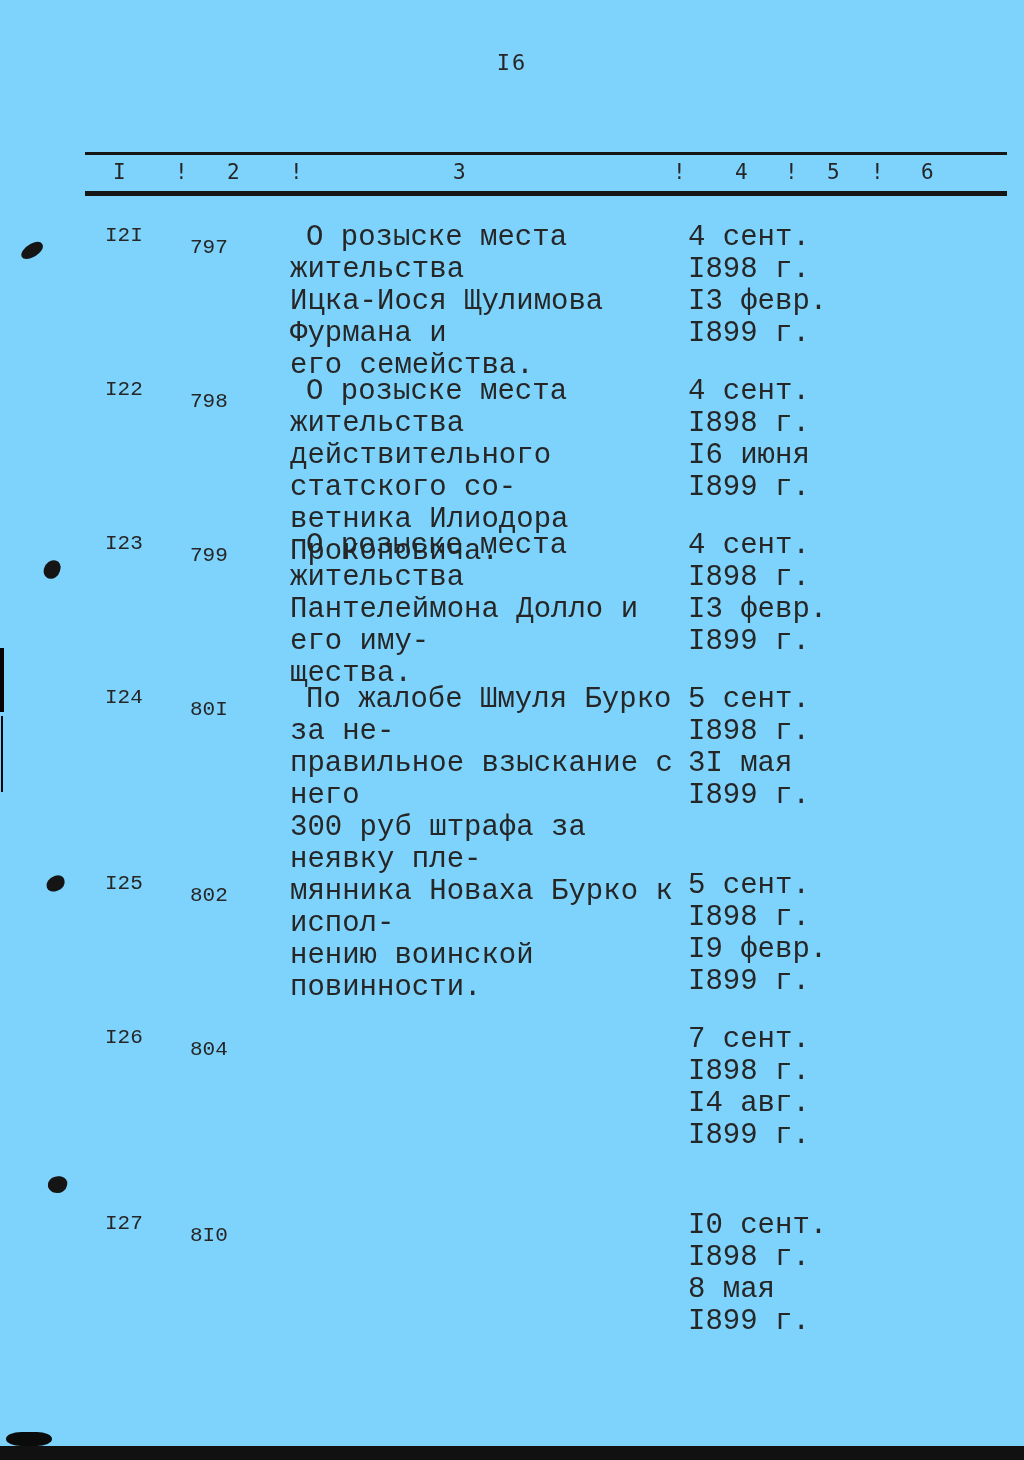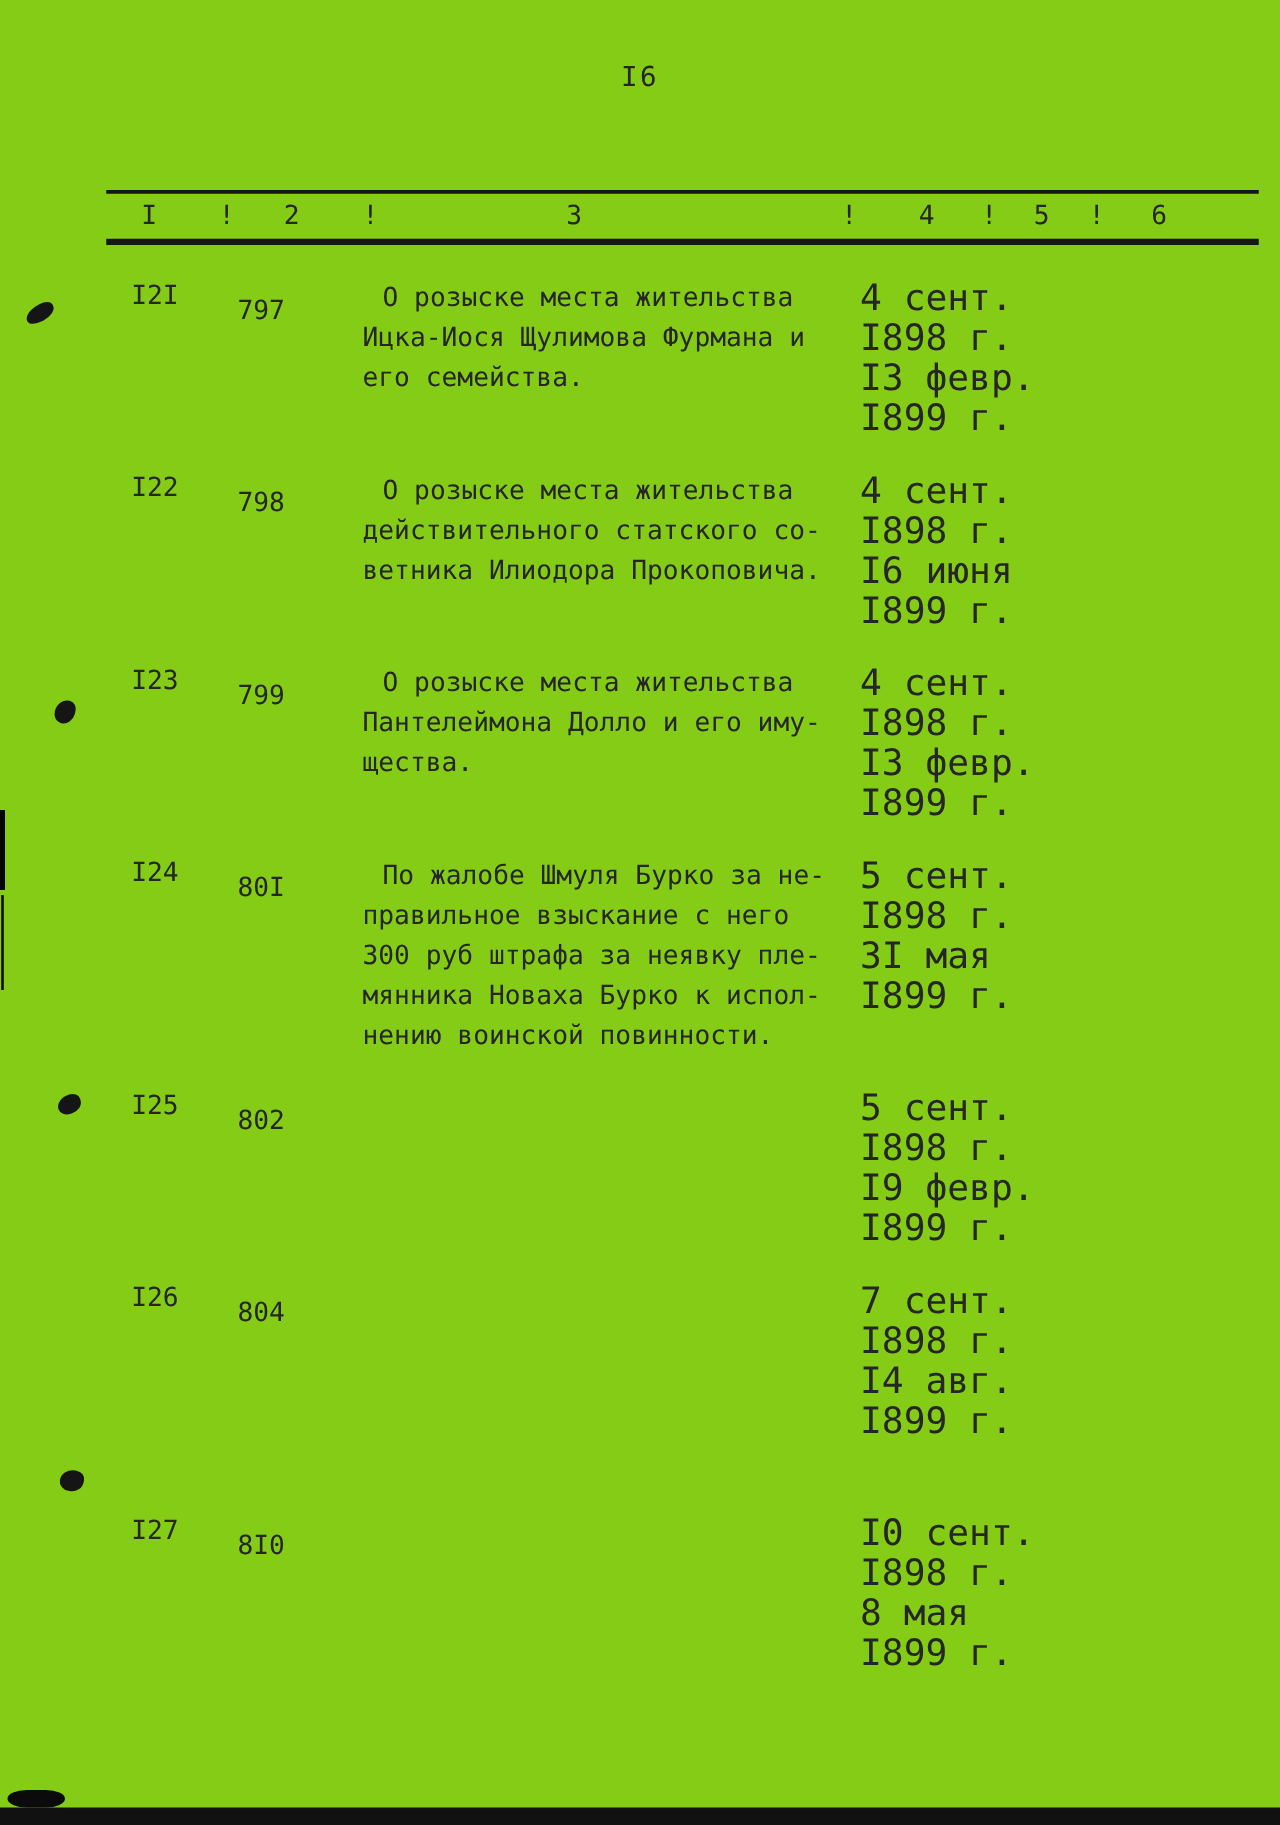--- a/index.html
+++ b/index.html
@@ -1,47 +1,47 @@
 <!DOCTYPE html>
 <html><head>
 <meta charset="utf-8">
 <style>
   html,body{margin:0;padding:0;background:#e9e8e4;}
   .page{
     position:relative;
     width:1024px;height:1460px;
-    background:#84cc16;
+    background:#7dd3fc;
     font-family:"DejaVu Sans Mono","Liberation Mono",monospace;
     color:#262626;
     overflow:hidden;
   }
   .page-number{
     position:absolute;top:50px;left:0;width:100%;
     text-align:center;font-size:22px;letter-spacing:2px;
   }
   
   .table-header{
     position:absolute;top:152px;left:85px;width:922px;height:36px;
     border-top:3px solid #161616;
     border-bottom:5px solid #161616;
   }
   .hc{position:absolute;top:5px;font-size:21px;}
   .hc0{left:28px;}  .hc1{left:90px;}  .hc2{left:142px;} .hc3{left:205px;}
   .hc4{left:368px;} .hc5{left:588px;} .hc6{left:650px;} .hc7{left:700px;}
   .hc8{left:742px;} .hc9{left:786px;} .hc10{left:836px;}
   
-  .rows{position:absolute;top:222px;left:0;width:100%;}
+  .rows{position:absolute;top:222px;left:0;width:100%;font-family:Liberation Mono, monospace;}
   .row{position:relative;margin-bottom:26px;}
   .h4{height:128px;}
   .h5{height:160px;}
   .c-num{position:absolute;left:105px;top:2px;font-size:21px;}
   .c-case{position:absolute;left:190px;top:2px;font-size:21px;margin-top:12px;}
   .c-desc{
     position:absolute;left:290px;top:0;width:402px;
-    font-size:21px;line-height:32px;white-space:pre-line;text-indent:16px;
+    font-size:29px;line-height:32px;white-space:pre-line;text-indent:16px;
   }
   .c-dates{
     position:absolute;left:688px;top:0;width:180px;
     font-size:29px;line-height:32px;white-space:pre-line;
   }
   
   .blot{position:absolute;background:#151515;border-radius:60% 40% 55% 45%;}
   .blot1{left:20px;top:244px;width:24px;height:13px;transform:rotate(-28deg);}
   .blot2{left:44px;top:560px;width:16px;height:19px;transform:rotate(15deg);}
   .blot3{left:46px;top:876px;width:19px;height:15px;transform:rotate(-18deg);}

